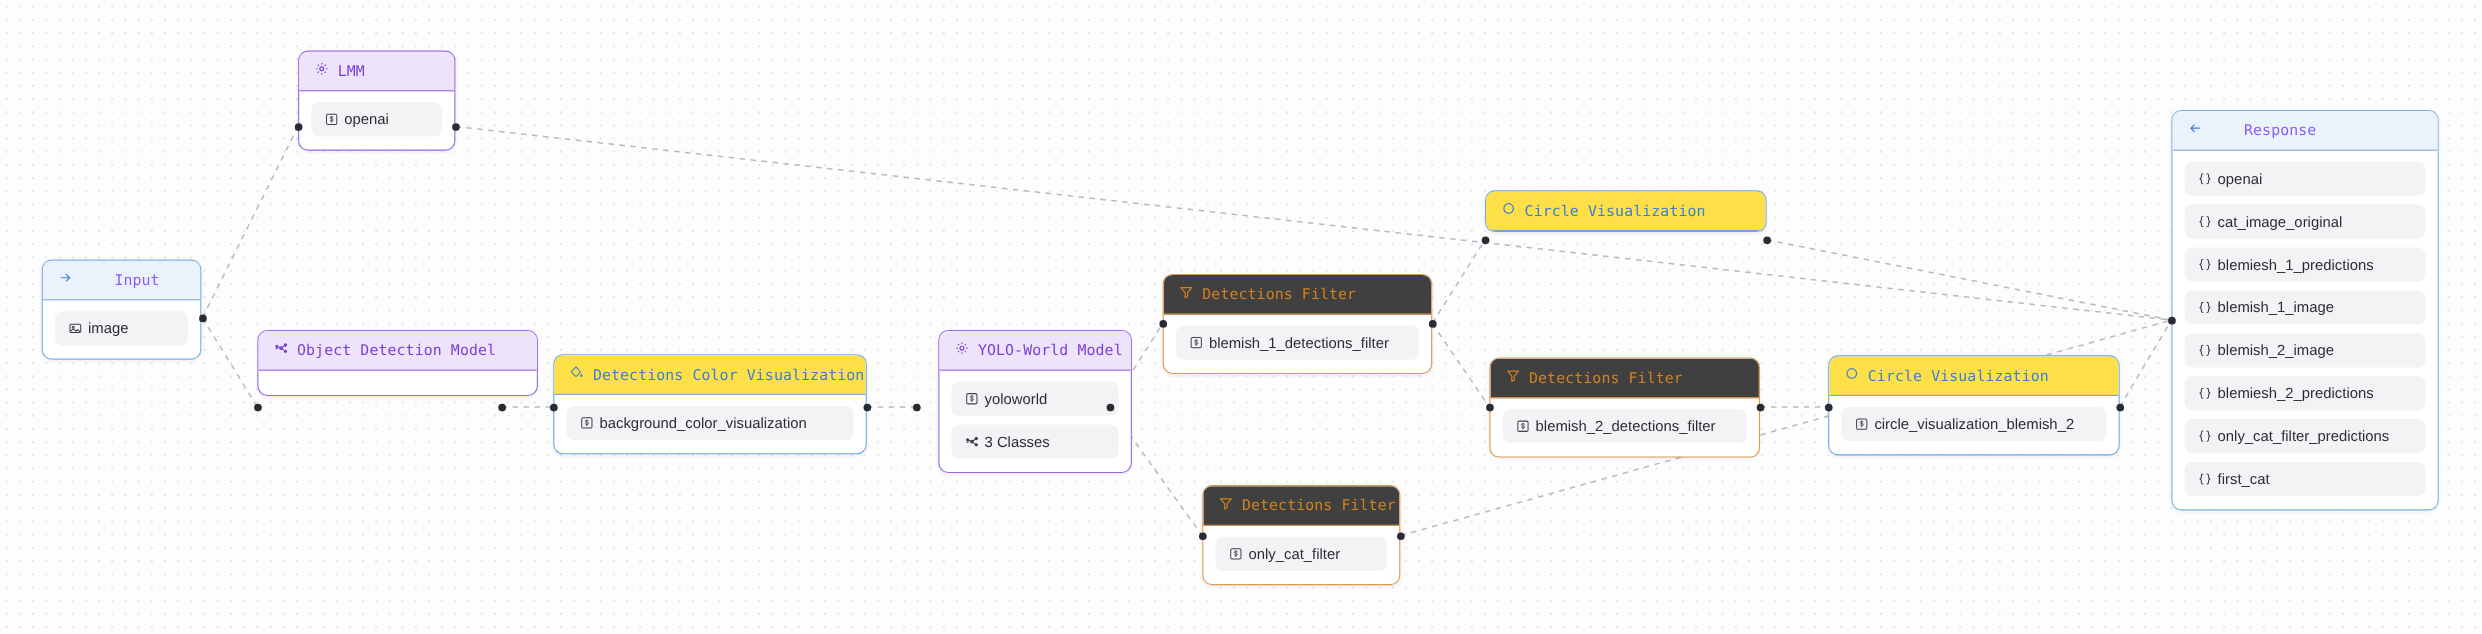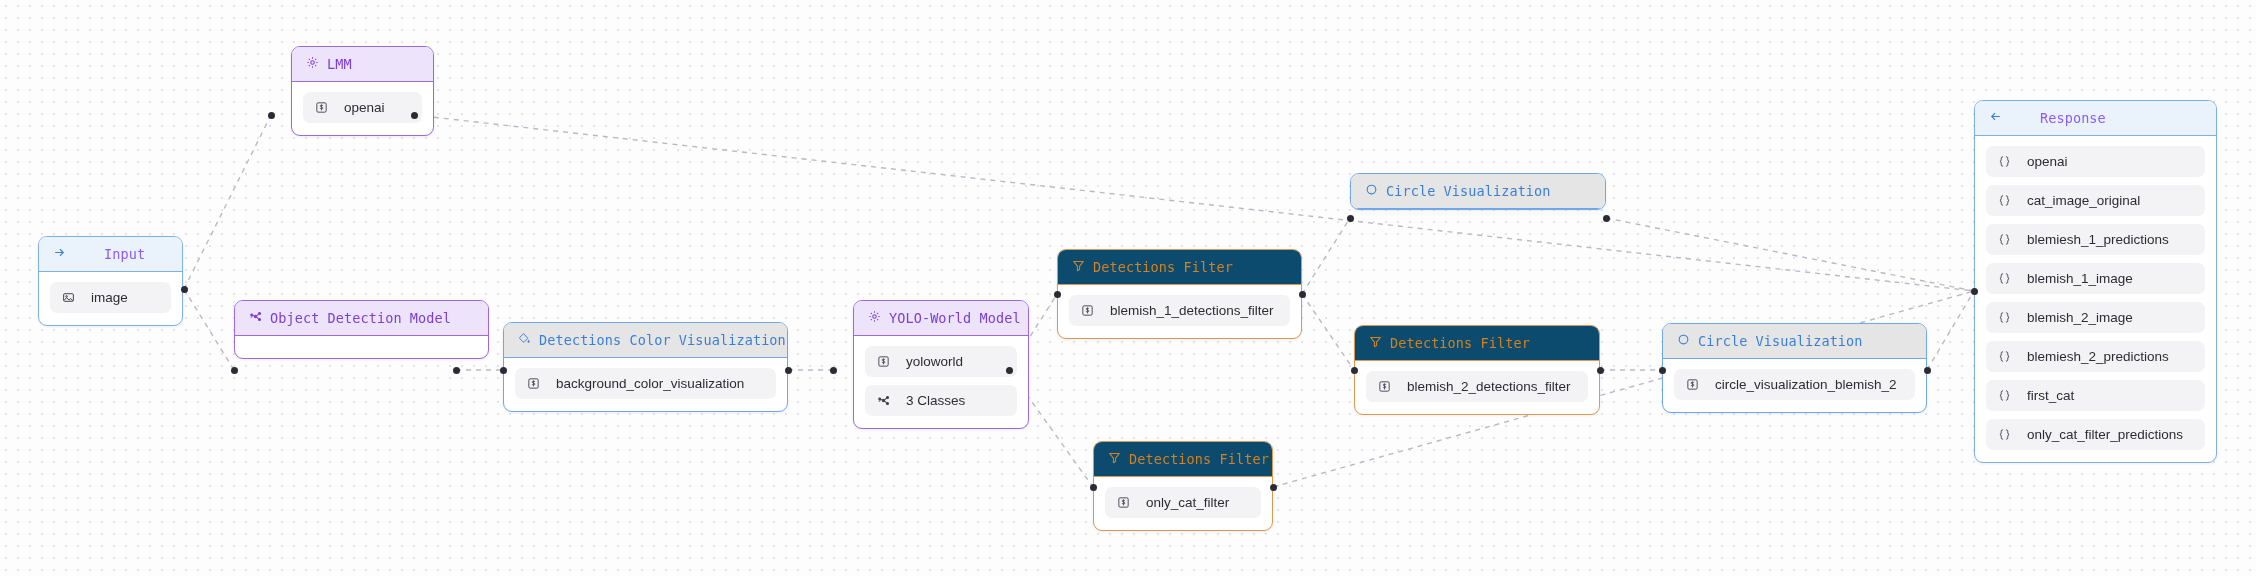--- a/index.html
+++ b/index.html
@@ -28,41 +28,41 @@
     display: flex; align-items: center; gap: 8px;
     padding: 9px 14px;
     font-family: "DejaVu Sans Mono", "Liberation Mono", monospace;
     font-size: 13.5px;
     letter-spacing: .1px;
     border-bottom: 1.5px solid transparent;
     white-space: nowrap;
   }
   .node-body { padding: 10px 11px 12px 11px; display: flex; flex-direction: column; gap: 8px; }
   .field {
-    display: flex; align-items: center; gap: 16px;
+    display: flex; align-items: center; gap: 5px;
     background: #f3f3f5;
     border-radius: 7px;
     padding: 8px 12px;
     font-size: 13.5px;
     color: #2c2c35;
     white-space: nowrap;
   }
   .field .ficon { flex: none; display: flex; align-items: center; color: #40404c; }
 
   
   .t-purple { border-color: #9b6ae0; }
   .t-purple .node-header { background: #ede4fb; color: #7c3fd4; border-bottom-color: #9b6ae0; }
   .t-purple .node-header .hicon { color: #7c3fd4; }
   
   .t-blue { border-color: #6ea8e8; }
-  .t-blue .node-header { background: #e5e5e5; color: #3b7fd4; border-bottom-color: #6ea8e8; }
+  .t-blue .node-header { background: #fde047; color: #3b7fd4; border-bottom-color: #6ea8e8; }
   .t-blue .node-header .hicon { color: #3b7fd4; }
   
   .t-amber { border-color: #dd9a4e; }
-  .t-amber .node-header { background: #0c4a6e; color: #d2821f; border-bottom-color: #dd9a4e; }
+  .t-amber .node-header { background: #404040; color: #d2821f; border-bottom-color: #dd9a4e; }
   .t-amber .node-header .hicon { color: #d2821f; }
   
   .t-soft { border-color: #7fb0e4; }
   .t-soft .node-header { background: #eaf3fc; color: #8b5cf6; border-bottom-color: #7fb0e4; gap: 38px; }
   .t-soft .node-header .hicon { color: #3b7fd4; }
 
   .port { position: absolute; width: 7px; height: 7px; border-radius: 50%; background: #2b2b33; z-index: 3; }
 </style>
 </head>
 <body>
@@ -115,21 +115,21 @@
   <div class="port" style="left:1270px;top:484px;"></div>
   <div class="port" style="left:1351px;top:367px;"></div>
   <div class="port" style="left:1597px;top:367px;"></div>
   <div class="port" style="left:1347px;top:215px;"></div>
   <div class="port" style="left:1603px;top:215px;"></div>
   <div class="port" style="left:1659px;top:367px;"></div>
   <div class="port" style="left:1924px;top:367px;"></div>
   <div class="port" style="left:1971px;top:288px;"></div>
 
   <div id="node-container">
-      <div class="node t-purple" style="left: 271px; top: 46px; width: 143px; margin-left: 20px;">
+      <div class="node t-purple" style="left: 271px; top: 46px; width: 143px;">
         <div class="node-header">
           <span class="hicon"><svg width="13" height="13" viewBox="0 0 24 24" fill="none" stroke="currentColor" stroke-width="2">
               <circle cx="12" cy="12" r="3.2"></circle>
               <path d="M12 2.5v2.4M12 19.1v2.4M21.5 12h-2.4M4.9 12H2.5M18.7 5.3l-1.7 1.7M7 17l-1.7 1.7M18.7 18.7 17 17M7 7 5.3 5.3"></path>
             </svg></span>
           <span>LMM</span>
         </div>
         <div class="node-body">
           <div class="field">
             <span class="ficon">
@@ -381,27 +381,27 @@
             </span>
             <span>blemiesh_2_predictions</span>
           </div>
           <div class="field">
             <span class="ficon">
               <svg width="13" height="13" viewBox="0 0 24 24" fill="none" stroke="currentColor" stroke-width="1.8" stroke-linecap="round" stroke-linejoin="round">
                 <path d="M8.6 3.5c-2 0-2.6 1-2.6 2.6v2.6c0 1.7-.9 2.6-2.4 3.3 1.5.7 2.4 1.6 2.4 3.3v2.6c0 1.6.6 2.6 2.6 2.6"></path>
                 <path d="M15.4 3.5c2 0 2.6 1 2.6 2.6v2.6c0 1.7.9 2.6 2.4 3.3-1.5.7-2.4 1.6-2.4 3.3v2.6c0 1.6-.6 2.6-2.6 2.6"></path>
               </svg>
             </span>
+            <span>only_cat_filter_predictions</span>
+          </div>
+          <div class="field">
+            <span class="ficon">
+              <svg width="13" height="13" viewBox="0 0 24 24" fill="none" stroke="currentColor" stroke-width="1.8" stroke-linecap="round" stroke-linejoin="round">
+                <path d="M8.6 3.5c-2 0-2.6 1-2.6 2.6v2.6c0 1.7-.9 2.6-2.4 3.3 1.5.7 2.4 1.6 2.4 3.3v2.6c0 1.6.6 2.6 2.6 2.6"></path>
+                <path d="M15.4 3.5c2 0 2.6 1 2.6 2.6v2.6c0 1.7.9 2.6 2.4 3.3-1.5.7-2.4 1.6-2.4 3.3v2.6c0 1.6-.6 2.6-2.6 2.6"></path>
+              </svg>
+            </span>
             <span>first_cat</span>
-          </div>
-          <div class="field">
-            <span class="ficon">
-              <svg width="13" height="13" viewBox="0 0 24 24" fill="none" stroke="currentColor" stroke-width="1.8" stroke-linecap="round" stroke-linejoin="round">
-                <path d="M8.6 3.5c-2 0-2.6 1-2.6 2.6v2.6c0 1.7-.9 2.6-2.4 3.3 1.5.7 2.4 1.6 2.4 3.3v2.6c0 1.6.6 2.6 2.6 2.6"></path>
-                <path d="M15.4 3.5c2 0 2.6 1 2.6 2.6v2.6c0 1.7.9 2.6 2.4 3.3-1.5.7-2.4 1.6-2.4 3.3v2.6c0 1.6-.6 2.6-2.6 2.6"></path>
-              </svg>
-            </span>
-            <span>only_cat_filter_predictions</span>
           </div>
         </div>
       </div>
     </div>
 </div>
 
 </body></html>

